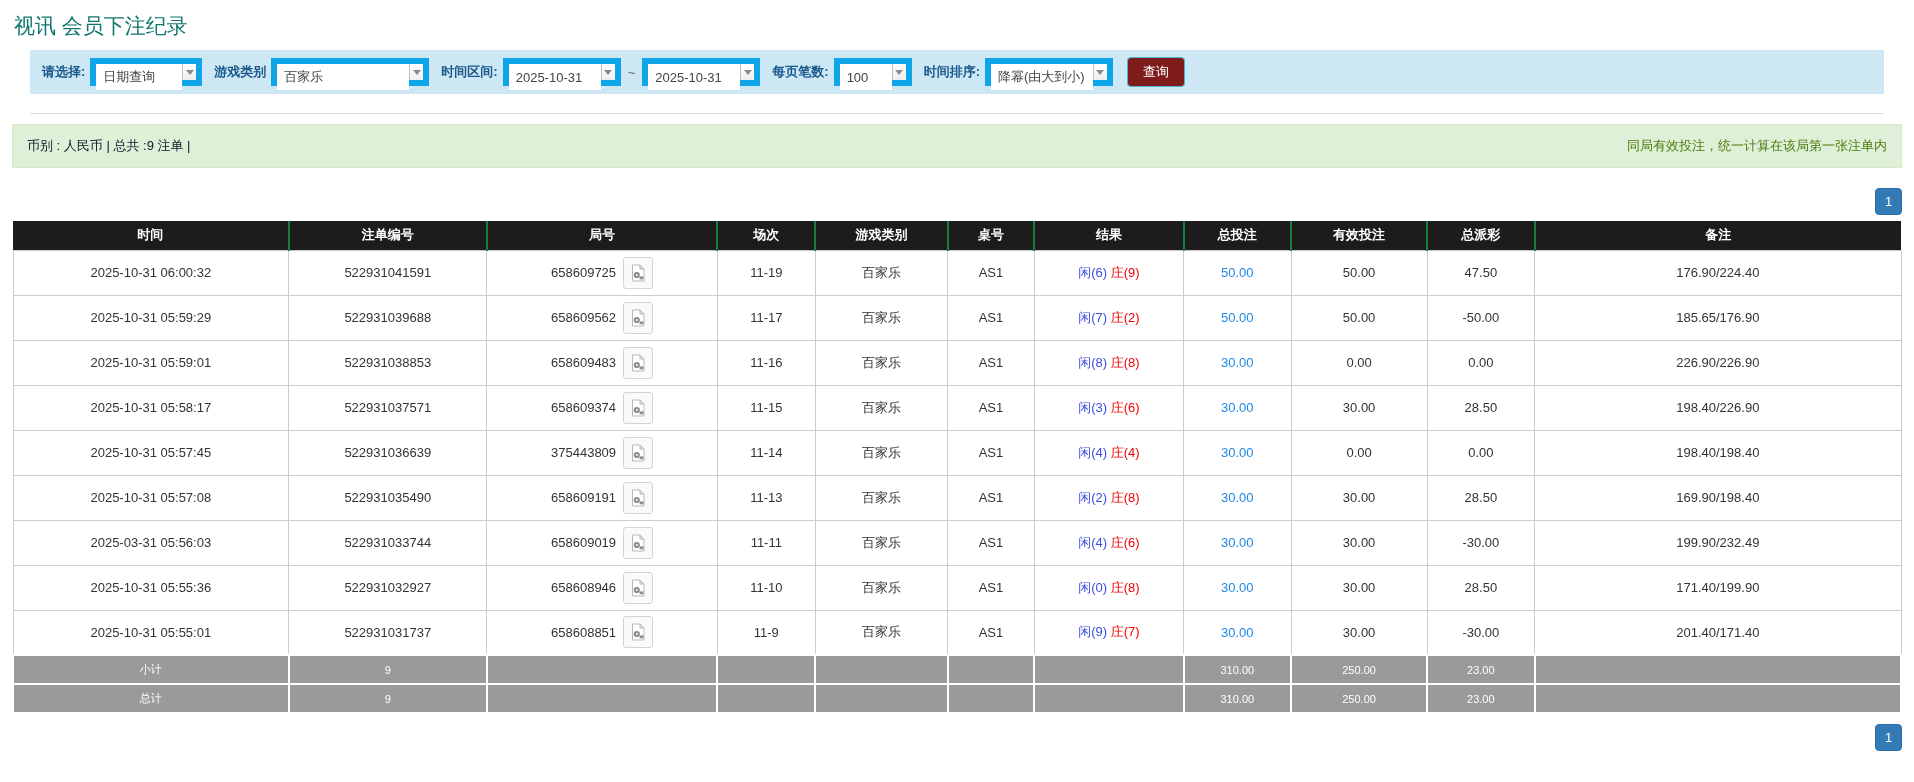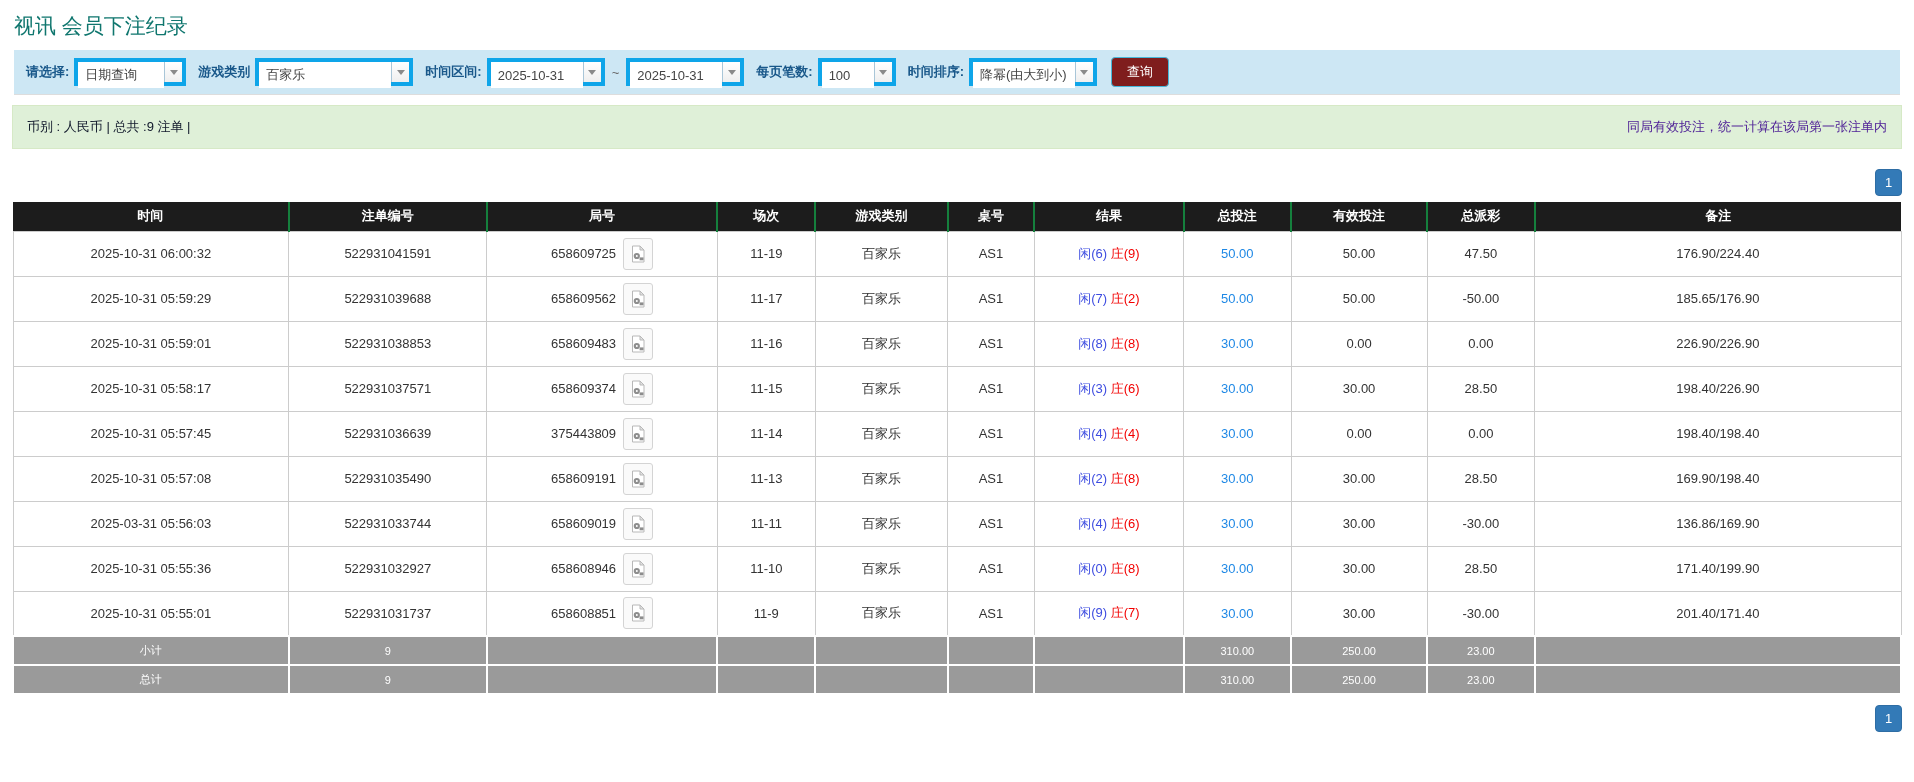--- a/index.html
+++ b/index.html
@@ -5,46 +5,46 @@
   * { box-sizing: border-box; }
   html,body { margin:0; padding:0; background:#ffffff; }
   body {
     width:1914px; height:782px; overflow:hidden;
     font-family:"Liberation Sans","DejaVu Sans",sans-serif;
     color:#333; font-size:13px;
   }
   .page-title { margin:12px 0 10px 14px; font-size:21px; color:#0f766e; font-weight:normal; }
 
   
-  .filter-panel { margin:0 14px; padding-bottom:0; border-bottom:1px solid #ddd; }
+  .filter-panel { margin:0 30px; padding-bottom:19px; border-bottom:1px solid #ddd; }
   .filter-bar { background:#cde7f4; height:44px; display:flex; align-items:center; padding:0 10px; }
   .flabel { color:#19588a; font-weight:bold; font-size:13px; margin:0 5px 0 12px; white-space:nowrap; }
   .flabel.first { margin-left:2px; }
-  .combo { display:inline-flex; height:28px; border:4px solid #0ea5e9; background:#fff; }
+  .combo { display:inline-flex; height:28px; border:6px solid #0ea5e9; background:#fff; }
   .combo input { border:none; outline:none; height:26px; padding:0 7px; font-size:13px; color:#444;
                  font-family:"Liberation Sans","DejaVu Sans",sans-serif; }
   .combo-arrow { width:24px; border-left:1px solid #a9c6d8; background:linear-gradient(#ffffff,#efefef);
                  display:flex; align-items:center; justify-content:center; cursor:pointer; }
   .combo-arrow::after { content:""; width:0; height:0; border-left:4px solid transparent;
                  border-right:4px solid transparent; border-top:5px solid #8a8a8a; }
   .tilde { color:#666; margin:0 7px; }
   .w-select  { width:112px; }
   .w-game    { width:158px; }
   .w-date    { width:118px; }
   .w-perpage { width:78px; }
   .w-sort    { width:128px; }
   .search-btn { margin-left:14px; height:30px; padding:0 15px; background:#7f1d1d; border:1px solid #46b8da;
                 border-radius:4px; color:#fff; font-size:13px; cursor:pointer;
                 font-family:"Liberation Sans","DejaVu Sans",sans-serif; }
 
   
   .summary-bar { margin:10px 12px 0; background:#dff0d8; border:1px solid #d6e9c6; height:44px;
                  display:flex; align-items:center; justify-content:space-between; padding:0 14px; }
   .summary-left  { color:#0f172a; }
-  .summary-right { color:#4c1d95;margin-left:12px; }
+  .summary-right { color:#4d7c0f;margin-left:12px; }
 
   
   .pagi-row { margin:20px 12px 6px; display:flex; justify-content:flex-end; }
   .pagi-row.bottom { margin:10px 12px 0; }
   .page-btn { min-width:27px; height:27px; background:#337ab7; border:1px solid #2e6da4; border-radius:4px;
               color:#fff; font-size:13px; display:flex; align-items:center; justify-content:center; cursor:pointer; }
 
   
   table.records { width:1890px; margin:0 12px; border-collapse:collapse; table-layout:fixed; }
   table.records thead th { background:#1c1c1c; color:#fff; font-size:13px; font-weight:bold; height:29px;
@@ -306,21 +306,21 @@
               </svg>
             </button>
           </span></td>
         <td>11-11</td>
         <td>百家乐</td>
         <td>AS1</td>
         <td><span class="result-player">闲(4)</span> <span class="result-banker">庄(6)</span></td>
         <td><span class="bet-link">30.00</span></td>
         <td>30.00</td>
         <td class="neg">-30.00</td>
-        <td>136.86/169.90</td>
+        <td>199.90/232.49</td>
       </tr>
       <tr>
         <td>2025-10-31 05:55:36</td>
         <td>522931032927</td>
         <td><span class="round-wrap">
             <span>658608946</span>
             <button class="video-btn">
               <svg width="16" height="18" viewBox="0 0 16 18">
                 <path d="M2.5 1 h7.5 l4 4 v12 h-11.5 z" fill="#ffffff" stroke="#b8b8b8"></path>
                 <path d="M10 1 l4 4 h-4 z" fill="#e2e2e2" stroke="#b8b8b8"></path>

